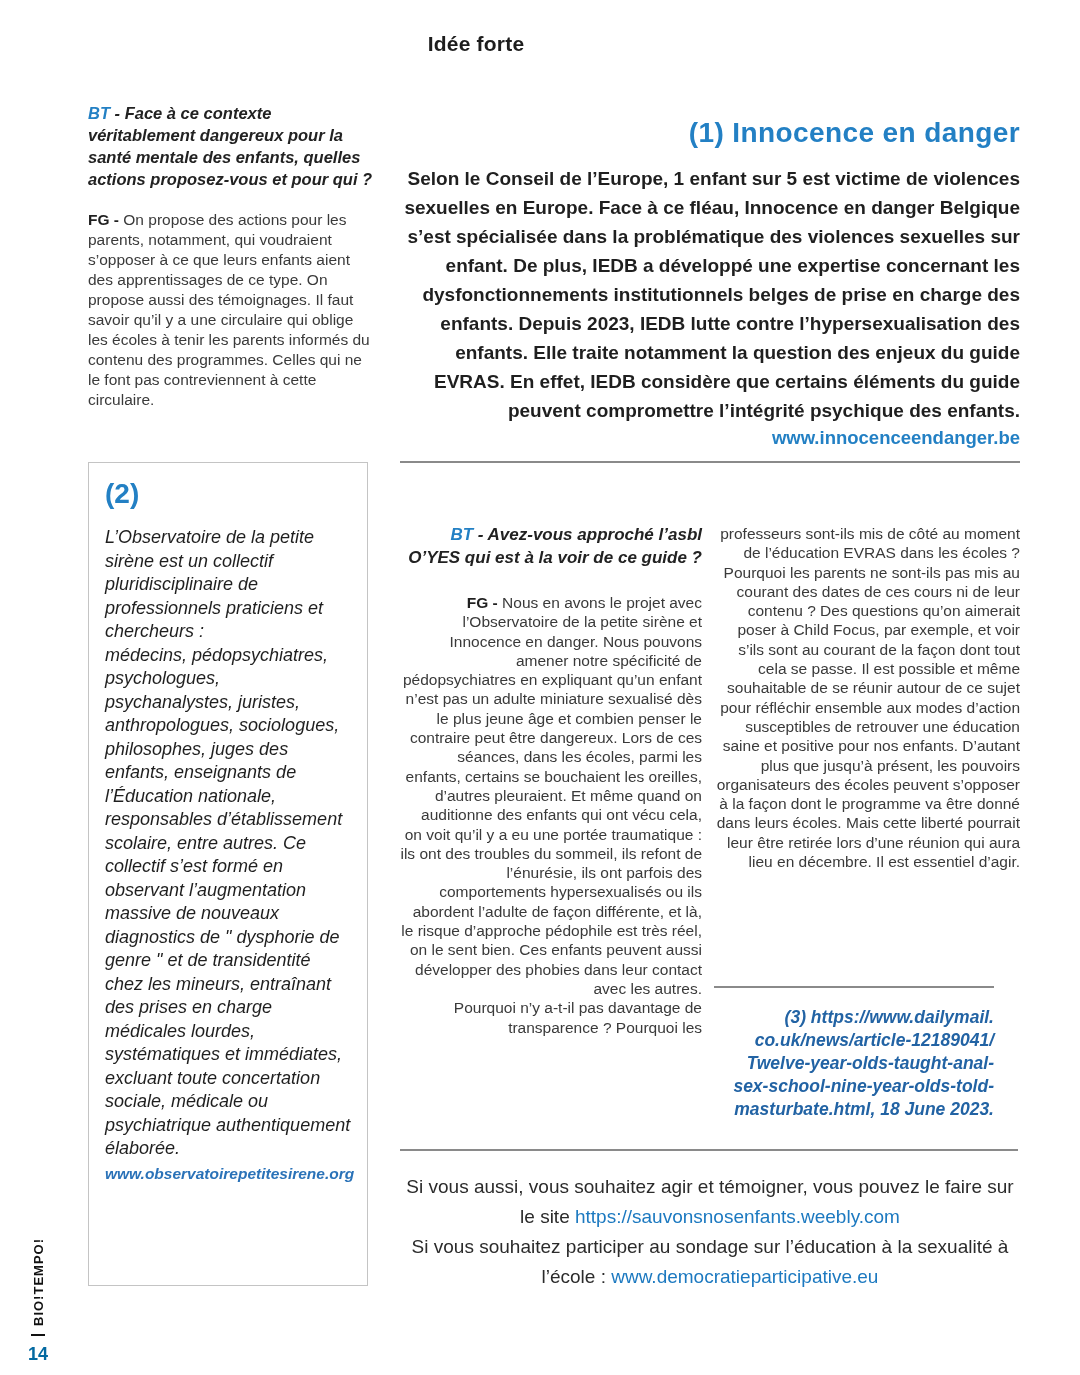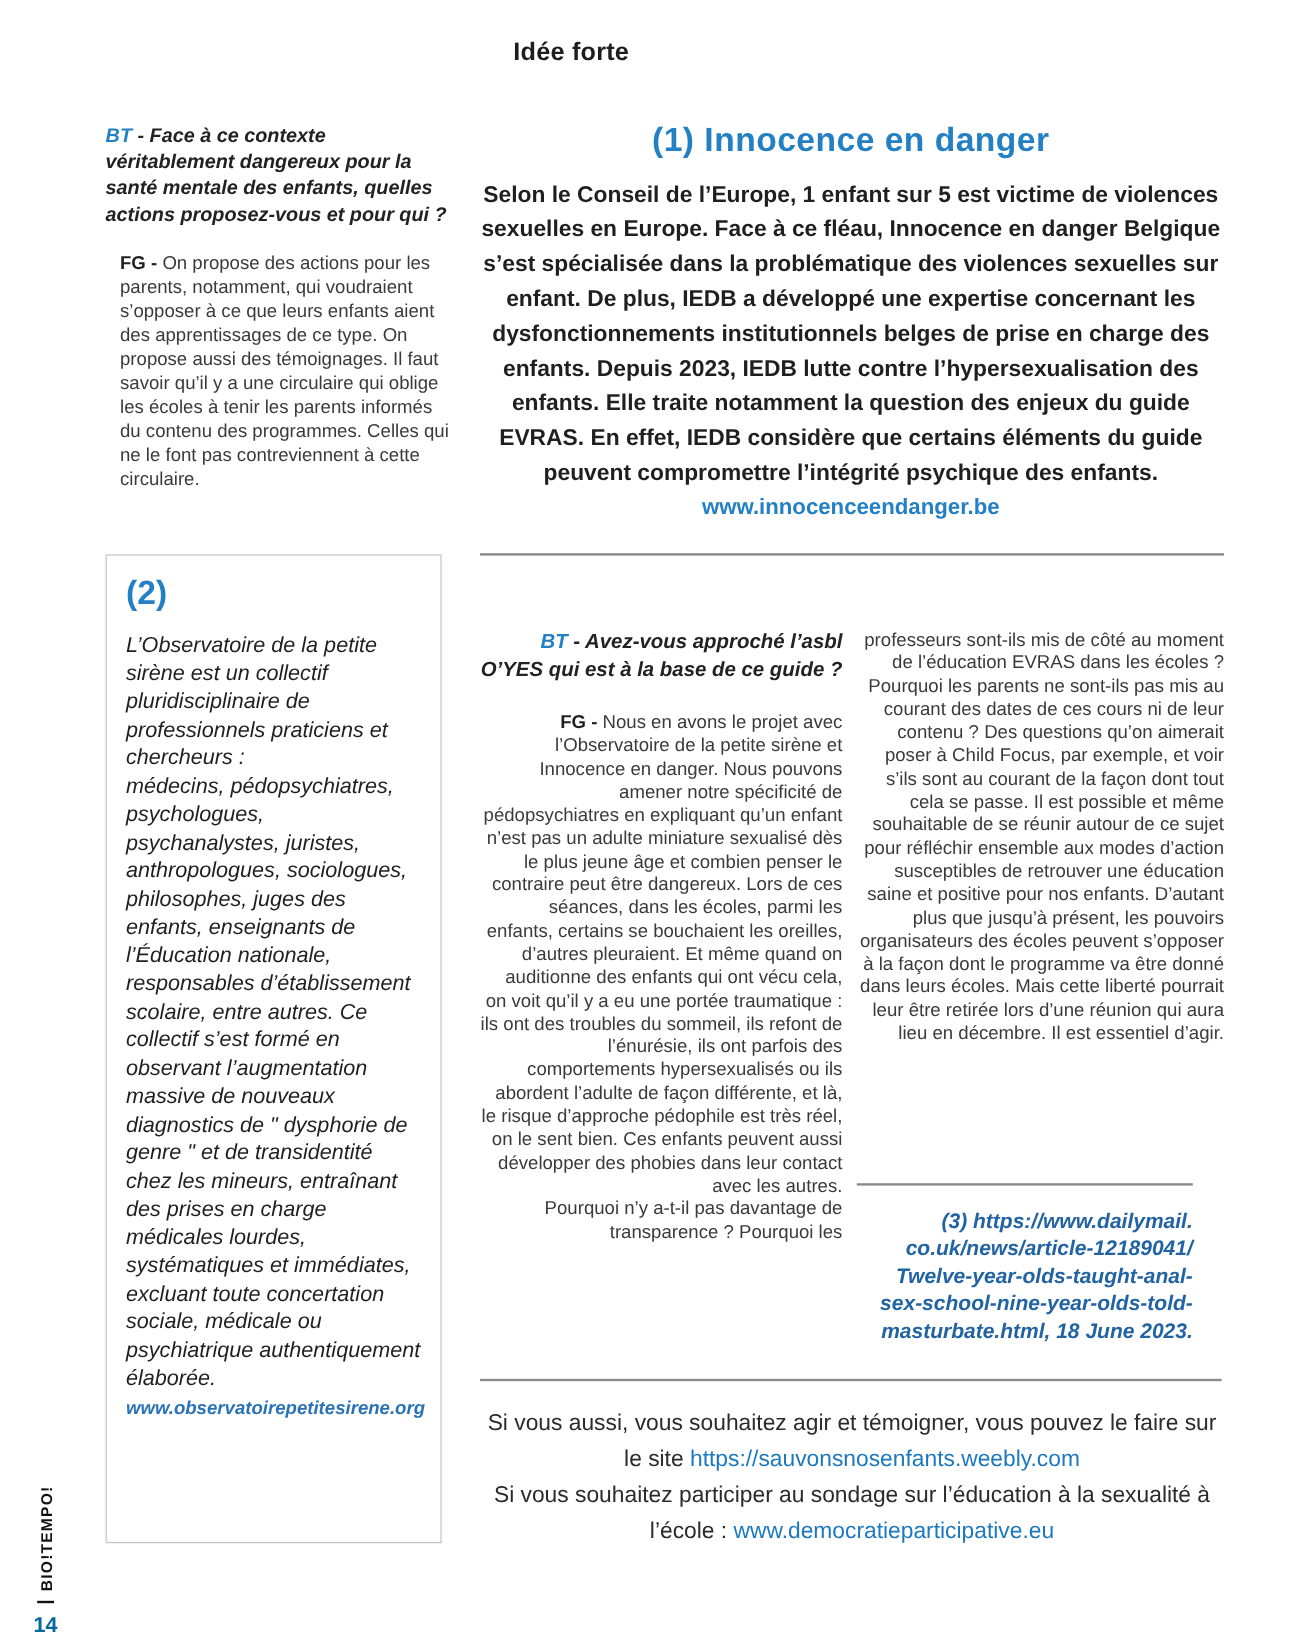--- a/index.html
+++ b/index.html
@@ -8,25 +8,25 @@
     font-family:"Liberation Sans","DejaVu Sans",sans-serif;
     color:#2b2b2b;overflow:hidden;
   }
   .abs{position:absolute;}
   
   .page-header{top:32px;left:0;width:952px;text-align:center;
     font-size:21px;font-weight:bold;color:#1d1d1d;letter-spacing:.2px;}
   
   .qa-top{left:88px;top:102px;width:288px;text-align:left;}
   .qa-top .question{font-style:italic;font-weight:bold;font-size:16.5px;line-height:22px;color:#222;margin:0;}
-  .qa-top .answer{font-size:15.5px;line-height:20px;color:#3a3a3a;margin:20px 0 0 12px;}
+  .qa-top .answer{font-size:15.5px;line-height:20px;color:#3a3a3a;margin:20px 0 0 0;}
   .speaker-bt{color:#2380c4;font-weight:bold;font-style:italic;}
   .speaker-fg{font-weight:bold;color:#1f1f1f;}
   
-  .section1{left:398px;top:100px;width:622px;text-align:center;}
+  .section1{left:398px;top:116px;width:622px;text-align:right;}
   .section1 h1{margin:0;font-size:28px;line-height:34px;font-weight:bold;color:#2380c4;letter-spacing:.4px;}
   .section1 .body{margin:14px 0 0 0;font-size:19px;line-height:29px;font-weight:bold;color:#1f1f1f;}
   .section1 .link{margin:2px 0 0 0;font-size:18.5px;font-weight:bold;color:#2380c4;}
   .rule{background:#8a8a8a;height:2px;}
   .rule1{left:400px;top:461px;width:620px;}
   .rule2{left:714px;top:986px;width:280px;}
   .rule3{left:400px;top:1149px;width:618px;}
   
   .box2{left:88px;top:462px;width:280px;height:824px;border:1px solid #c4c4c4;
     padding:14px 16px;box-sizing:border-box;background:#fff;}
@@ -76,21 +76,21 @@
 <div class="abs box2">
   <h2>
       <div>(2)</div>
     </h2>
   <p class="body">L’Observatoire de la petite sirène est un collectif pluridisciplinaire de professionnels praticiens et chercheurs :</p>
   <p class="body p2">médecins, pédopsychiatres, psychologues, psychanalystes, juristes, anthropologues, sociologues, philosophes, juges des enfants, enseignants de l’Éducation nationale, responsables d’établissement scolaire, entre autres. Ce collectif s’est formé en observant l’augmentation massive de nouveaux diagnostics de " dysphorie de genre " et de transidentité chez les mineurs, entraînant des prises en charge médicales lourdes, systématiques et immédiates, excluant toute concertation sociale, médicale ou psychiatrique authentiquement élaborée.</p>
   <p class="link">www.observatoirepetitesirene.org</p>
 </div>
 
 <div class="abs qa-mid">
-  <p class="question"><span class="speaker-bt">BT</span><span> - Avez-vous approché l’asbl O’YES qui est à la base de ce guide ?</span></p>
+  <p class="question"><span class="speaker-bt">BT</span><span> - Avez-vous approché l’asbl O’YES qui est à la voir de ce guide ?</span></p>
   <p class="answer"><span class="speaker-fg">FG - </span><span>Nous en avons le projet avec l’Observatoire de la petite sirène et Innocence en danger. Nous pouvons amener notre spécificité de pédopsychiatres en expliquant qu’un enfant n’est pas un adulte miniature sexualisé dès le plus jeune âge et combien penser le contraire peut être dangereux. Lors de ces séances, dans les écoles, parmi les enfants, certains se bouchaient les oreilles, d’autres pleuraient. Et même quand on auditionne des enfants qui ont vécu cela, on voit qu’il y a eu une portée traumatique : ils ont des troubles du sommeil, ils refont de l’énurésie, ils ont parfois des comportements hypersexualisés ou ils abordent l’adulte de façon différente, et là, le risque d’approche pédophile est très réel, on le sent bien. Ces enfants peuvent aussi développer des phobies dans leur contact avec les autres.</span></p>
   <p class="answer p2">Pourquoi n’y a-t-il pas davantage de transparence ? Pourquoi les</p>
 </div>
 
 <div class="abs col-right">professeurs sont-ils mis de côté au moment de l’éducation EVRAS dans les écoles ? Pourquoi les parents ne sont-ils pas mis au courant des dates de ces cours ni de leur contenu ? Des questions qu’on aimerait poser à Child Focus, par exemple, et voir s’ils sont au courant de la façon dont tout cela se passe. Il est possible et même souhaitable de se réunir autour de ce sujet pour réfléchir ensemble aux modes d’action susceptibles de retrouver une éducation saine et positive pour nos enfants. D’autant plus que jusqu’à présent, les pouvoirs organisateurs des écoles peuvent s’opposer à la façon dont le programme va être donné dans leurs écoles. Mais cette liberté pourrait leur être retirée lors d’une réunion qui aura lieu en décembre. Il est essentiel d’agir.</div>
 
 <div class="abs rule rule2"></div>
 
 <div class="abs citation">
     <div>(3) https://www.dailymail.</div>

